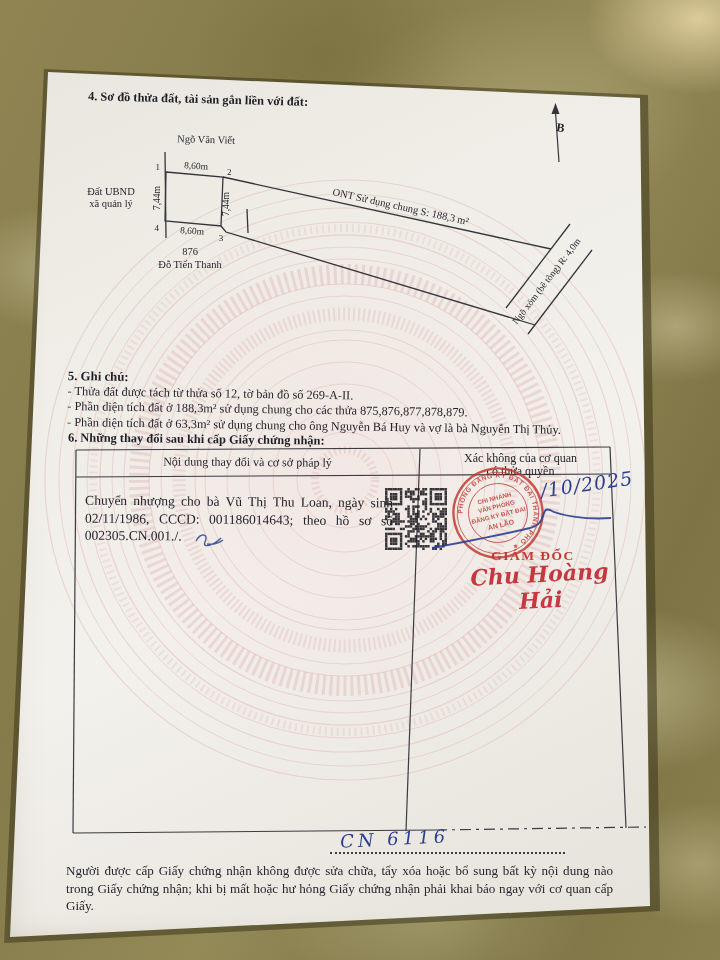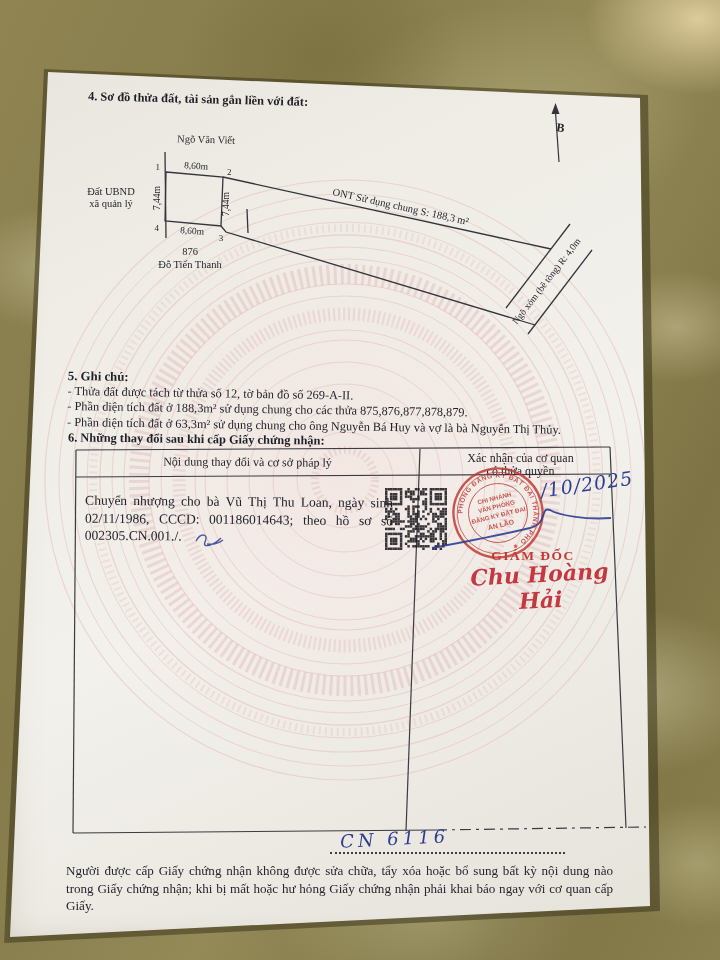--- a/index.html
+++ b/index.html
@@ -123,21 +123,21 @@
         <line x1="76" y1="450" x2="73" y2="833"></line>
         <line x1="610" y1="447" x2="626" y2="828"></line>
         <line x1="420" y1="449" x2="406" y2="831"></line>
         <line x1="76" y1="477" x2="610" y2="474"></line>
         <line x1="73" y1="833" x2="436" y2="830"></line>
         <line x1="436" y1="830" x2="646" y2="827" stroke-dasharray="11 5 3 5"></line>
       </g>
     </svg>
 
     <div class="abs thead" style="left:80px;top:455px;width:335px;transform:rotate(0.4deg)">Nội dung thay đổi và cơ sở pháp lý</div>
-    <div class="abs thead" style="left:428px;top:451px;width:185px">Xác nhận của cơ quan</div>
+    <div class="abs thead" style="left:428px;top:451px;width:185px">Xác không của cơ quan</div>
     <div class="abs thead" style="left:428px;top:464px;width:185px">có thửa quyền</div>
 
     <div class="abs entry" style="left:85px;top:493px;transform:rotate(0.5deg)">
       <span class="jl">Chuyển nhượng cho bà Vũ Thị Thu Loan, ngày sinh</span>
       <span class="jl">02/11/1986, CCCD: 001186014643; theo hồ sơ số</span>
       <span class="ll">002305.CN.001./.</span>
     </div>
 
     <div class="abs" style="left:385px;top:487px;width:62px;height:64px">
       <svg id="qr-svg" width="62" height="64" viewBox="0 0 25 25" fill="#1c1c22" opacity=".88">

